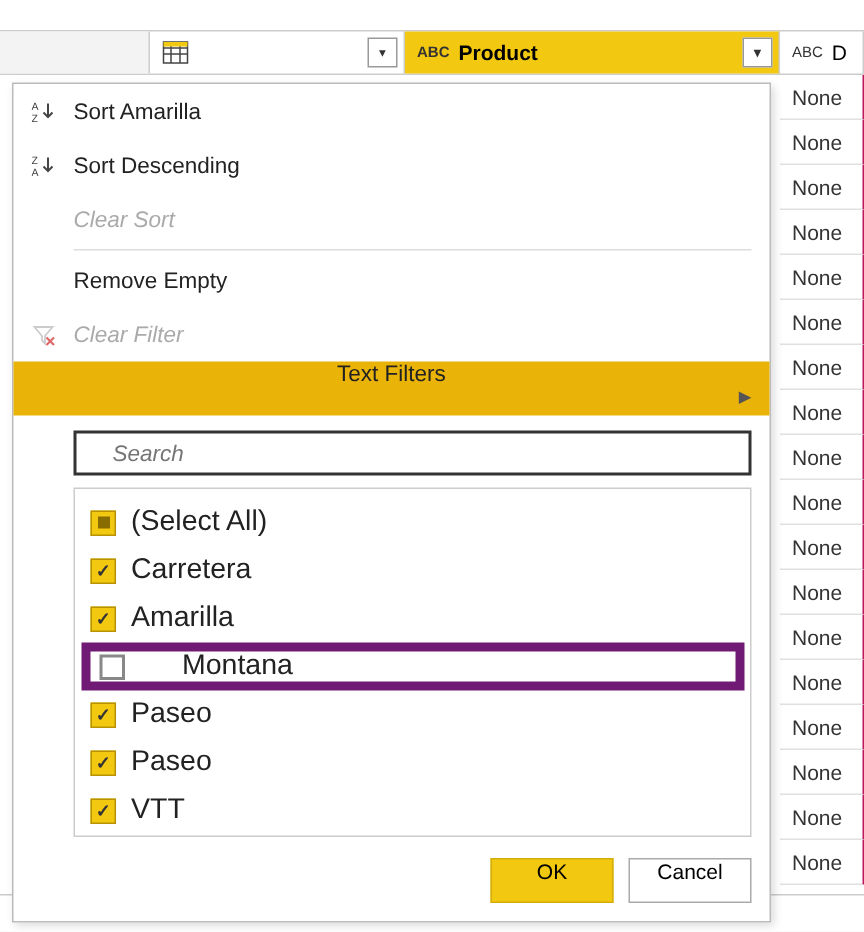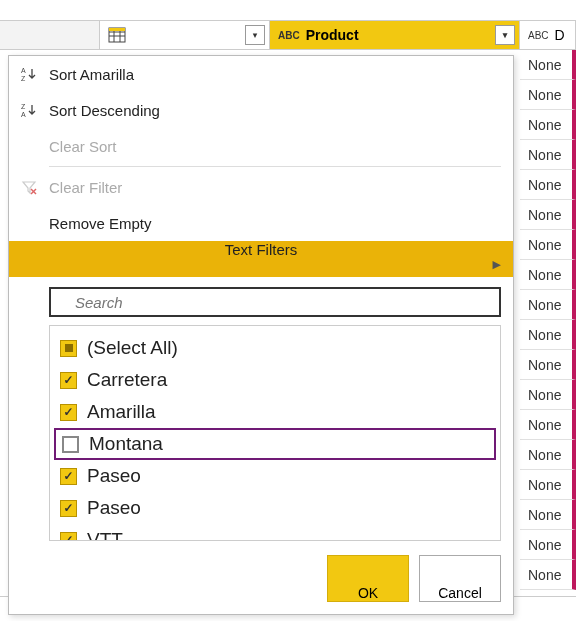--- a/index.html
+++ b/index.html
@@ -30,80 +30,80 @@
     font-size: 9px; color: #333;
   }
   .table-icon {
     width: 18px; height: 16px; margin-left: 8px; display: inline-block;
   }
   .table-icon svg { display: block; }
 
   .data-cells { position: absolute; top: 50px; left: 520px; right: 0; }
   .data-cell {
     height: 30px; line-height: 30px; padding-left: 8px; font-size: 14px;
-    border-bottom: 1px solid #e0e0e0; border-right: 4px solid #be185d;
+    border-bottom: 1px solid #e0e0e0; border-right: 1px solid #be185d;
     background: #fff; color: #333;
   }
 
   .bottom-remnant {
     position: absolute; bottom: 0; left: 0; right: 0; height: 25px;
     border-top: 1px solid #ccc; background: #fff;
   }
   .bottom-remnant .num {
     position: absolute; left: 108px; top: 2px; font-size: 13px; color: #555;
   }
 
   .filter-panel {
     position: absolute; top: 55px; left: 8px; width: 506px; height: 560px;
     background: #fff; border: 1px solid #bbb; box-shadow: 2px 2px 6px rgba(0,0,0,0.15);
     display: flex; flex-direction: column;
   }
   .menu-item {
     display: flex; align-items: center; height: 36px; padding: 0 12px;
     font-size: 15px; color: #222;
   }
-  .menu-item.disabled { color: #aaa; }
+  .menu-item.disabled { color: #aaa; font-style: italic; }
   .menu-item .micon { width: 28px; display: flex; justify-content: flex-start; color: #555; }
   .menu-item.disabled .micon { color: #ccc; }
   .menu-item.textfilters { background: #eab308; flex-direction: column; }
   .menu-item .arrow { margin-left: auto; font-size: 11px; color: #555; }
   .sep { height: 1px; background: #ddd; margin: 2px 12px 2px 40px; }
 
   .search-wrap { padding: 10px 12px 8px 40px; }
   .search-box {
     width: 100%; height: 30px; border: 2px solid #333; padding: 0 24px;
     font-style: italic; color: #777; font-size: 15px; outline: none;
   }
 
   .list-box {
     margin: 0 12px 6px 40px; border: 1px solid #ccc; padding: 6px 4px 10px 4px;
     flex: 1; overflow: auto;
   }
   .check-row {
     display: flex; align-items: center; height: 32px; padding: 0 6px;
     font-size: 19px; color: #222;
   }
-  .check-row.highlighted { border: 2px solid #701a75; }
+  .check-row.highlighted { border: 6px solid #701a75; gap: 28px; }
   .cb {
     width: 17px; height: 17px; border: 1px solid #888; margin-right: 10px;
     display: flex; align-items: center; justify-content: center;
     font-size: 13px; font-weight: bold;
   }
   .cb.all { background: #f2c811; border-color: #b89200; }
   .cb.all::after { content: ""; width: 8px; height: 8px; background: #8a6d00; }
   .cb.checked { background: #f2c811; border-color: #b89200; color: #333; }
   .cb.checked::after { content: "✓"; font-size: 12px; }
   .cb.unchecked { background: #fff; border: 2px solid #888; }
 
   .button-row {
     display: flex; justify-content: flex-end; gap: 10px; padding: 8px 12px 12px;
   }
   .btn {
-    min-width: 82px; height: 47px; border: 1px solid #aaa; font-size: 14px;
-    display: flex; align-items: flex-end; justify-content: center; cursor: pointer;
+    min-width: 82px; height: 30px; border: 1px solid #aaa; font-size: 14px;
+    display: flex; align-items: flex-start; justify-content: center; cursor: pointer;
   }
   .btn.ok { background: #f2c811; border-color: #d4ad0b; }
   .btn.cancel { background: #fff; }
   .abc-icon { font-size: 10px; font-family: monospace; }
 </style>
 </head>
 <body>
 
 <div class="bg-grid">
 
@@ -184,36 +184,36 @@
     <span>Sort Descending</span>
   </div>
 
   <div class="menu-item disabled">
     <span class="micon"></span>
     <span>Clear Sort</span>
   </div>
 
   <div class="sep"></div>
 
+  <div class="menu-item">
+    <span class="micon"></span>
+    <span>Remove Empty</span>
+  </div>
+
   <div class="menu-item disabled">
     <span class="micon">
       <svg width="16" height="16" viewBox="0 0 16 16">
         <path d="M2 3 L14 3 L9 9 L9 14 L7 12 L7 9 Z" fill="none" stroke="#ccc" stroke-width="1.2"></path>
         <line x1="10" y1="10" x2="15" y2="15" stroke="#d66" stroke-width="1.4"></line>
         <line x1="15" y1="10" x2="10" y2="15" stroke="#d66" stroke-width="1.4"></line>
       </svg>
     </span>
     <span>Clear Filter</span>
   </div>
 
-  <div class="menu-item">
-    <span class="micon"></span>
-    <span>Remove Empty</span>
-  </div>
-
   <div class="menu-item textfilters">
     <span class="micon"></span>
     <span>Text Filters</span>
     <span class="arrow">▶</span>
   </div>
 
   <div class="search-wrap">
     <input class="search-box" placeholder="Search" style="">
   </div>
 

